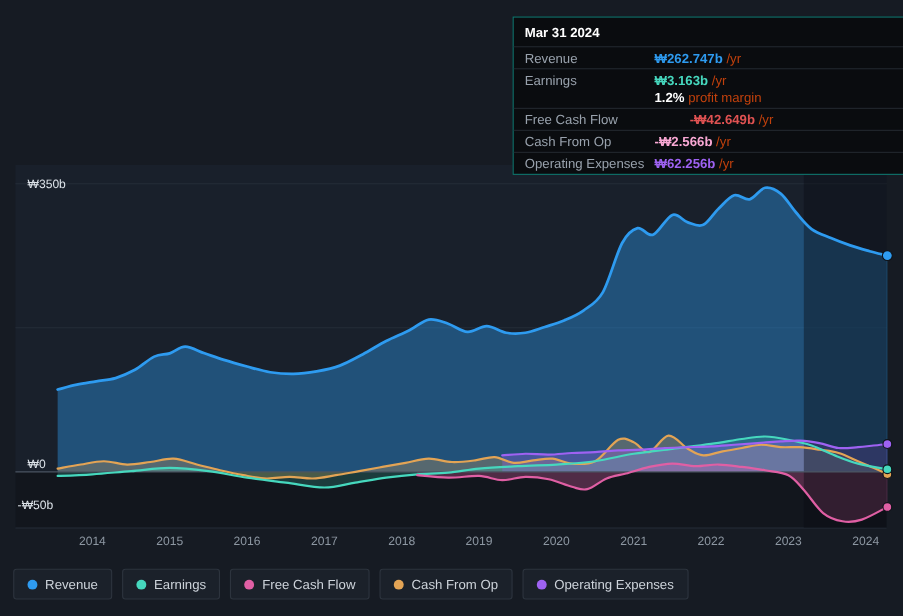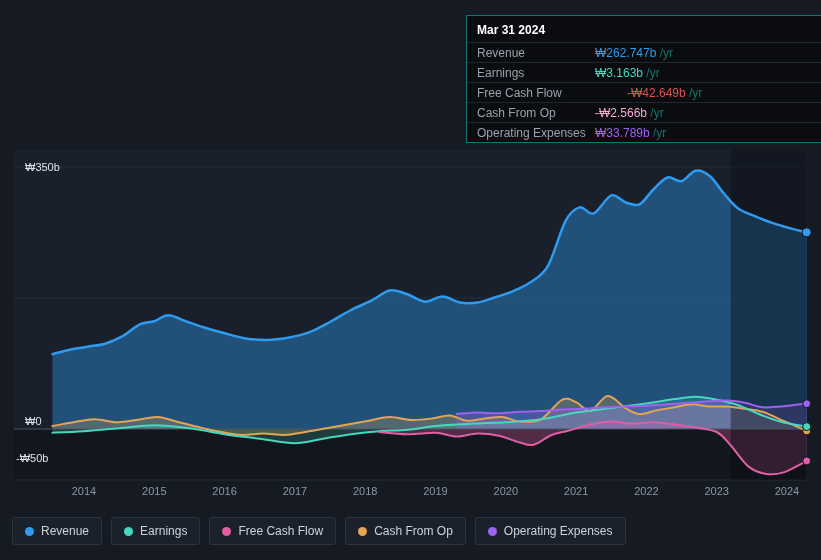--- a/index.html
+++ b/index.html
@@ -12,22 +12,22 @@
 
   
   .tooltip{
     position:absolute;left:466px;top:15px;width:357px;box-sizing:border-box;
     background:#0a0c0f;border:1px solid #0f766e;z-index:5;
   }
   .tt-title{padding:7px 10px 5px;color:#ffffff;font-size:12px;font-weight:bold}
   .tt-row{display:flex;align-items:baseline;padding:3px 10px 2px;border-top:1px solid #22272e;font-size:12px;line-height:14px}
   .tt-row.no-sep{border-top:none;padding-top:0}
   .tt-label{width:118px;flex-shrink:0;color:#99a2ad}
-  .tt-value b{font-weight:normal}
-  .tt-suffix{color:#0f766e}
+  .tt-value b{font-weight:bold}
+  .tt-suffix{color:#c2410c}
 
   
   .legend{position:absolute;left:12px;top:517px;display:flex;gap:9px;z-index:5}
   .legend-item{
     display:flex;align-items:center;gap:7px;padding:6px 12px;
     background:#1b212a;border:1px solid #2d343e;border-radius:3px;cursor:pointer;
   }
   .legend-dot{width:9px;height:9px;border-radius:50%;flex-shrink:0}
   .legend-label{font-size:12px;color:#cdd3da}
 </style>
@@ -81,34 +81,38 @@
   <div class="tt-row">
     <span class="tt-label">Revenue</span>
     <span class="tt-value"><b style="color: rgb(46, 155, 240);">₩262.747b</b><span class="tt-suffix"> /yr</span></span>
   </div>
 
   <div class="tt-row">
     <span class="tt-label">Earnings</span>
     <span class="tt-value"><b style="color: rgb(70, 216, 190);">₩3.163b</b><span class="tt-suffix"> /yr</span></span>
   </div>
 
+  <div class="tt-row no-sep">
+    <span class="tt-label"></span>
+    <span class="tt-value"><b style="color: rgb(255, 255, 255);">1.2%</b><span class="tt-suffix"> profit margin</span></span>
+  </div>
 
   <div class="tt-row">
     <span class="tt-label">Free Cash Flow</span>
     <span class="tt-value"><b style="color: rgb(224, 82, 82); margin-left: 32px;">-₩42.649b</b><span class="tt-suffix"> /yr</span></span>
   </div>
 
   <div class="tt-row">
     <span class="tt-label">Cash From Op</span>
     <span class="tt-value"><b style="color: #f9a8d4;">-₩2.566b</b><span class="tt-suffix"> /yr</span></span>
   </div>
 
   <div class="tt-row">
     <span class="tt-label">Operating Expenses</span>
-    <span class="tt-value"><b style="color: rgb(158, 98, 242);">₩33.789b</b><span class="tt-suffix"> /yr</span></span>
+    <span class="tt-value"><b style="color: rgb(158, 98, 242);">₩62.256b</b><span class="tt-suffix"> /yr</span></span>
   </div>
 </div>
 
 <div class="legend">
   <div class="legend-item">
     <span class="legend-dot" style="background: rgb(46, 155, 240);"></span>
     <span class="legend-label">Revenue</span>
   </div>
   <div class="legend-item">
     <span class="legend-dot" style="background: rgb(70, 216, 190);"></span>

